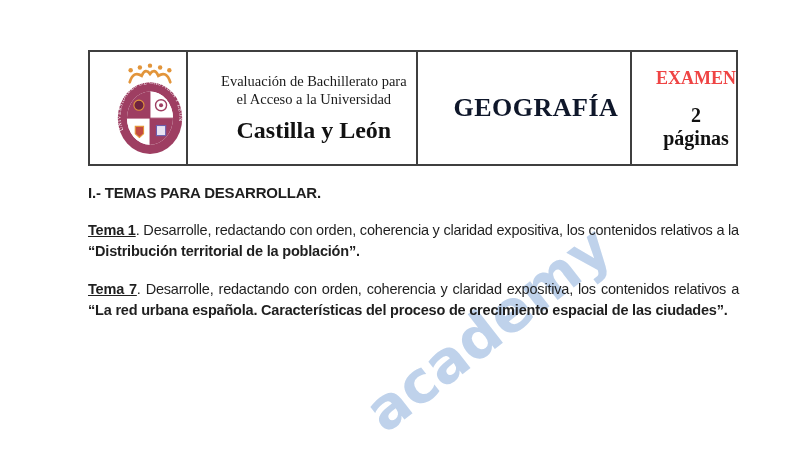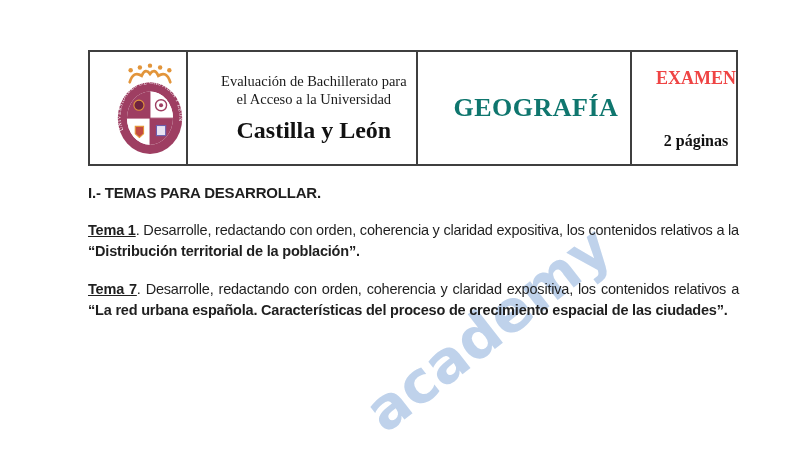--- a/index.html
+++ b/index.html
@@ -36,29 +36,29 @@
   .inst-line {
     font-family:"Liberation Serif", serif;
     font-size:14.5px; line-height:18px; color:#1a1a1a;
   }
   .inst-region {
     font-family:"Liberation Serif", serif;
     font-weight:bold; font-size:24px; margin-top:9px; color:#111;
   }
   .subject-title {
     font-family:"Liberation Serif", serif;
-    font-weight:bold; font-size:26px; letter-spacing:0.5px; color:#0f766e;
+    font-weight:bold; font-size:26px; letter-spacing:0.5px; color:#0f172a;
   }
   .exam-title {
     font-family:"Liberation Serif", serif;
     font-weight:bold; font-size:18px; color:#ef4444;
   }
   .exam-pages {
     font-family:"Liberation Serif", serif;
-    font-weight:bold; font-size:16px; color:#111;
+    font-weight:bold; font-size:20px; color:#111;
   }
 
   
   .body-text {
     position:absolute; left:88px; top:182px; width:651px;
     font-size:14.5px; line-height:21px; letter-spacing:-0.2px;
     text-align:justify;
   }
   .section-heading { font-weight:bold; font-size:15px; letter-spacing:-0.2px; }
   .instructions    { margin:0; }

